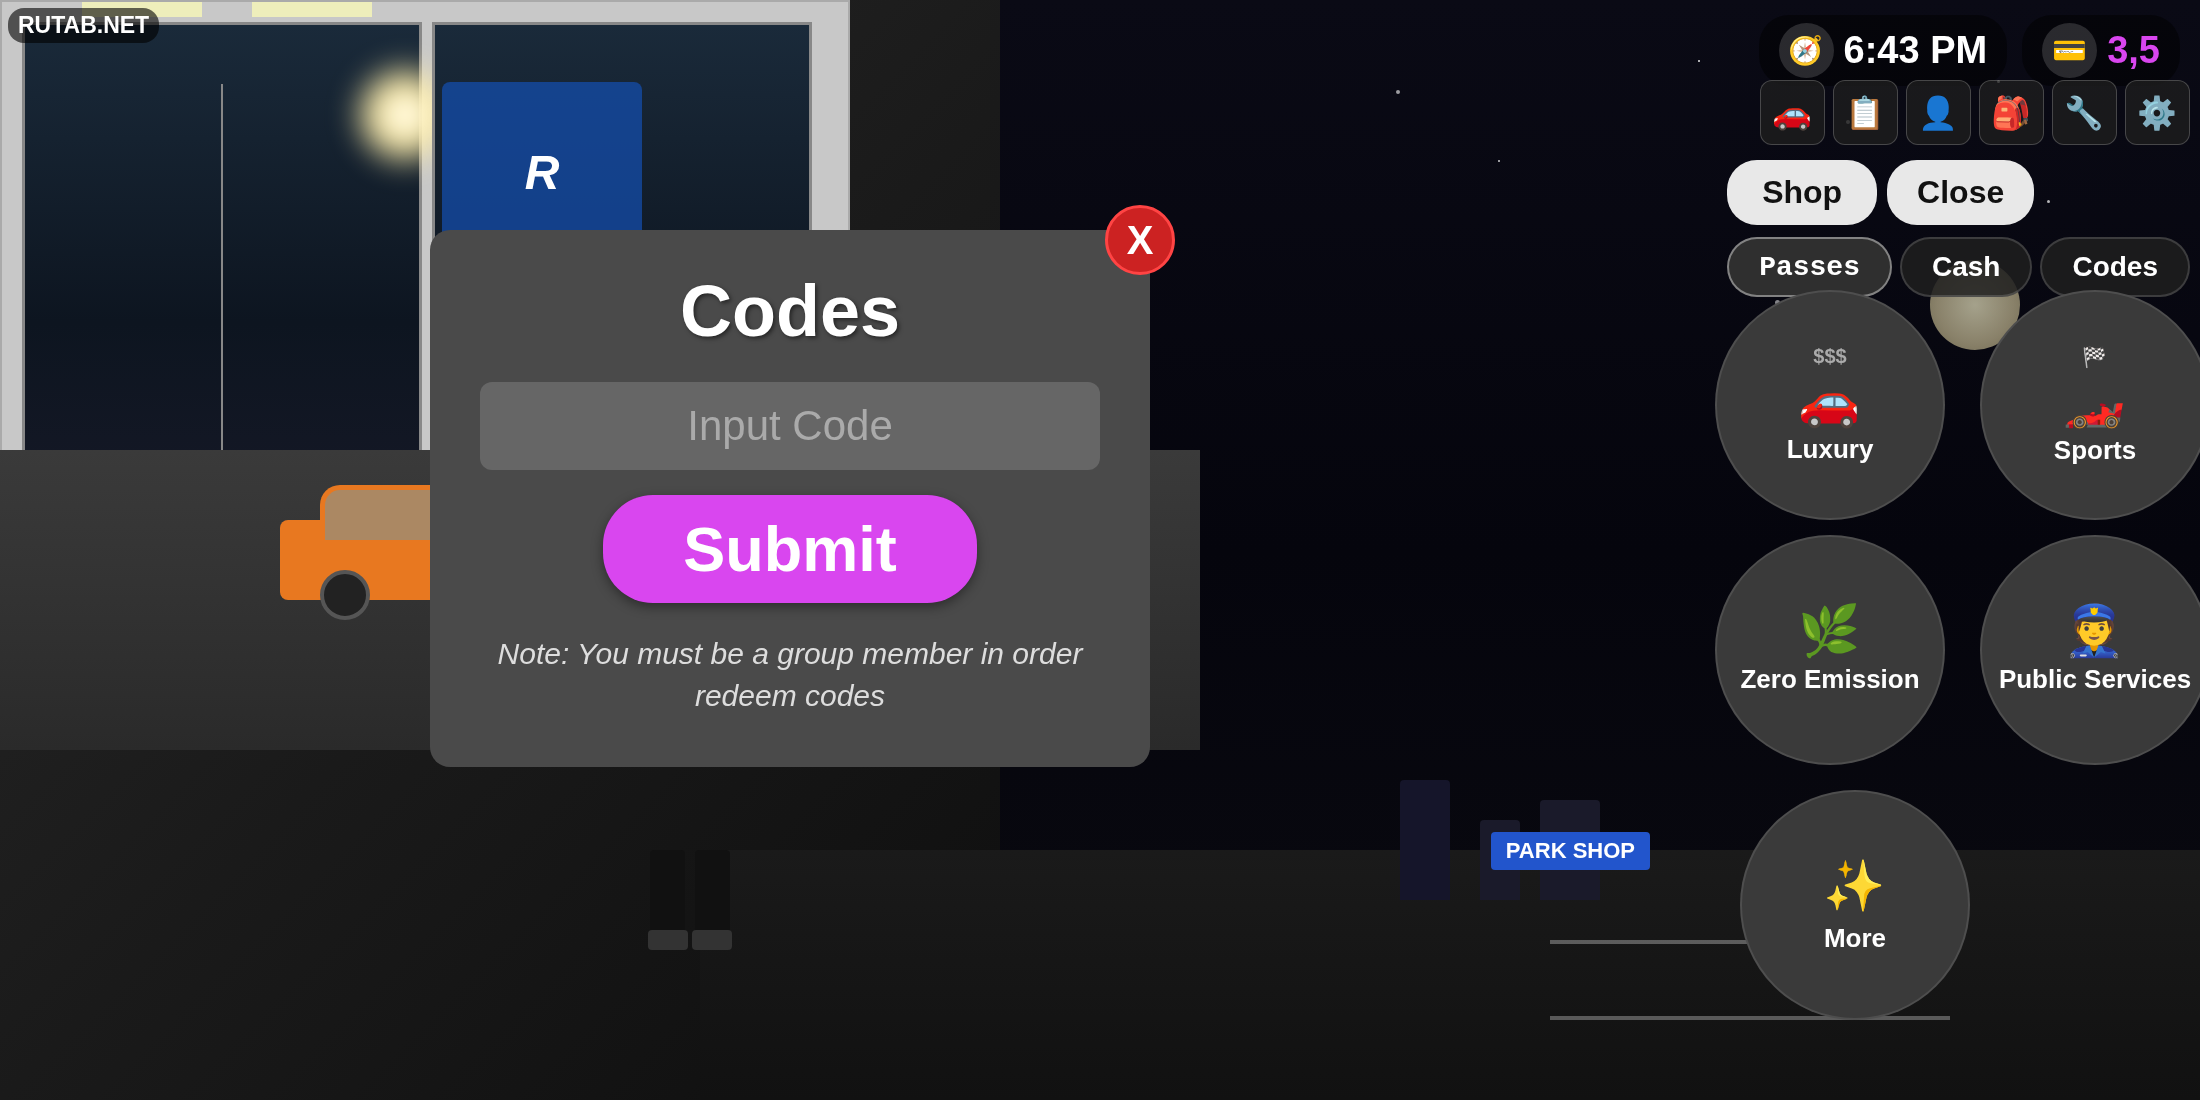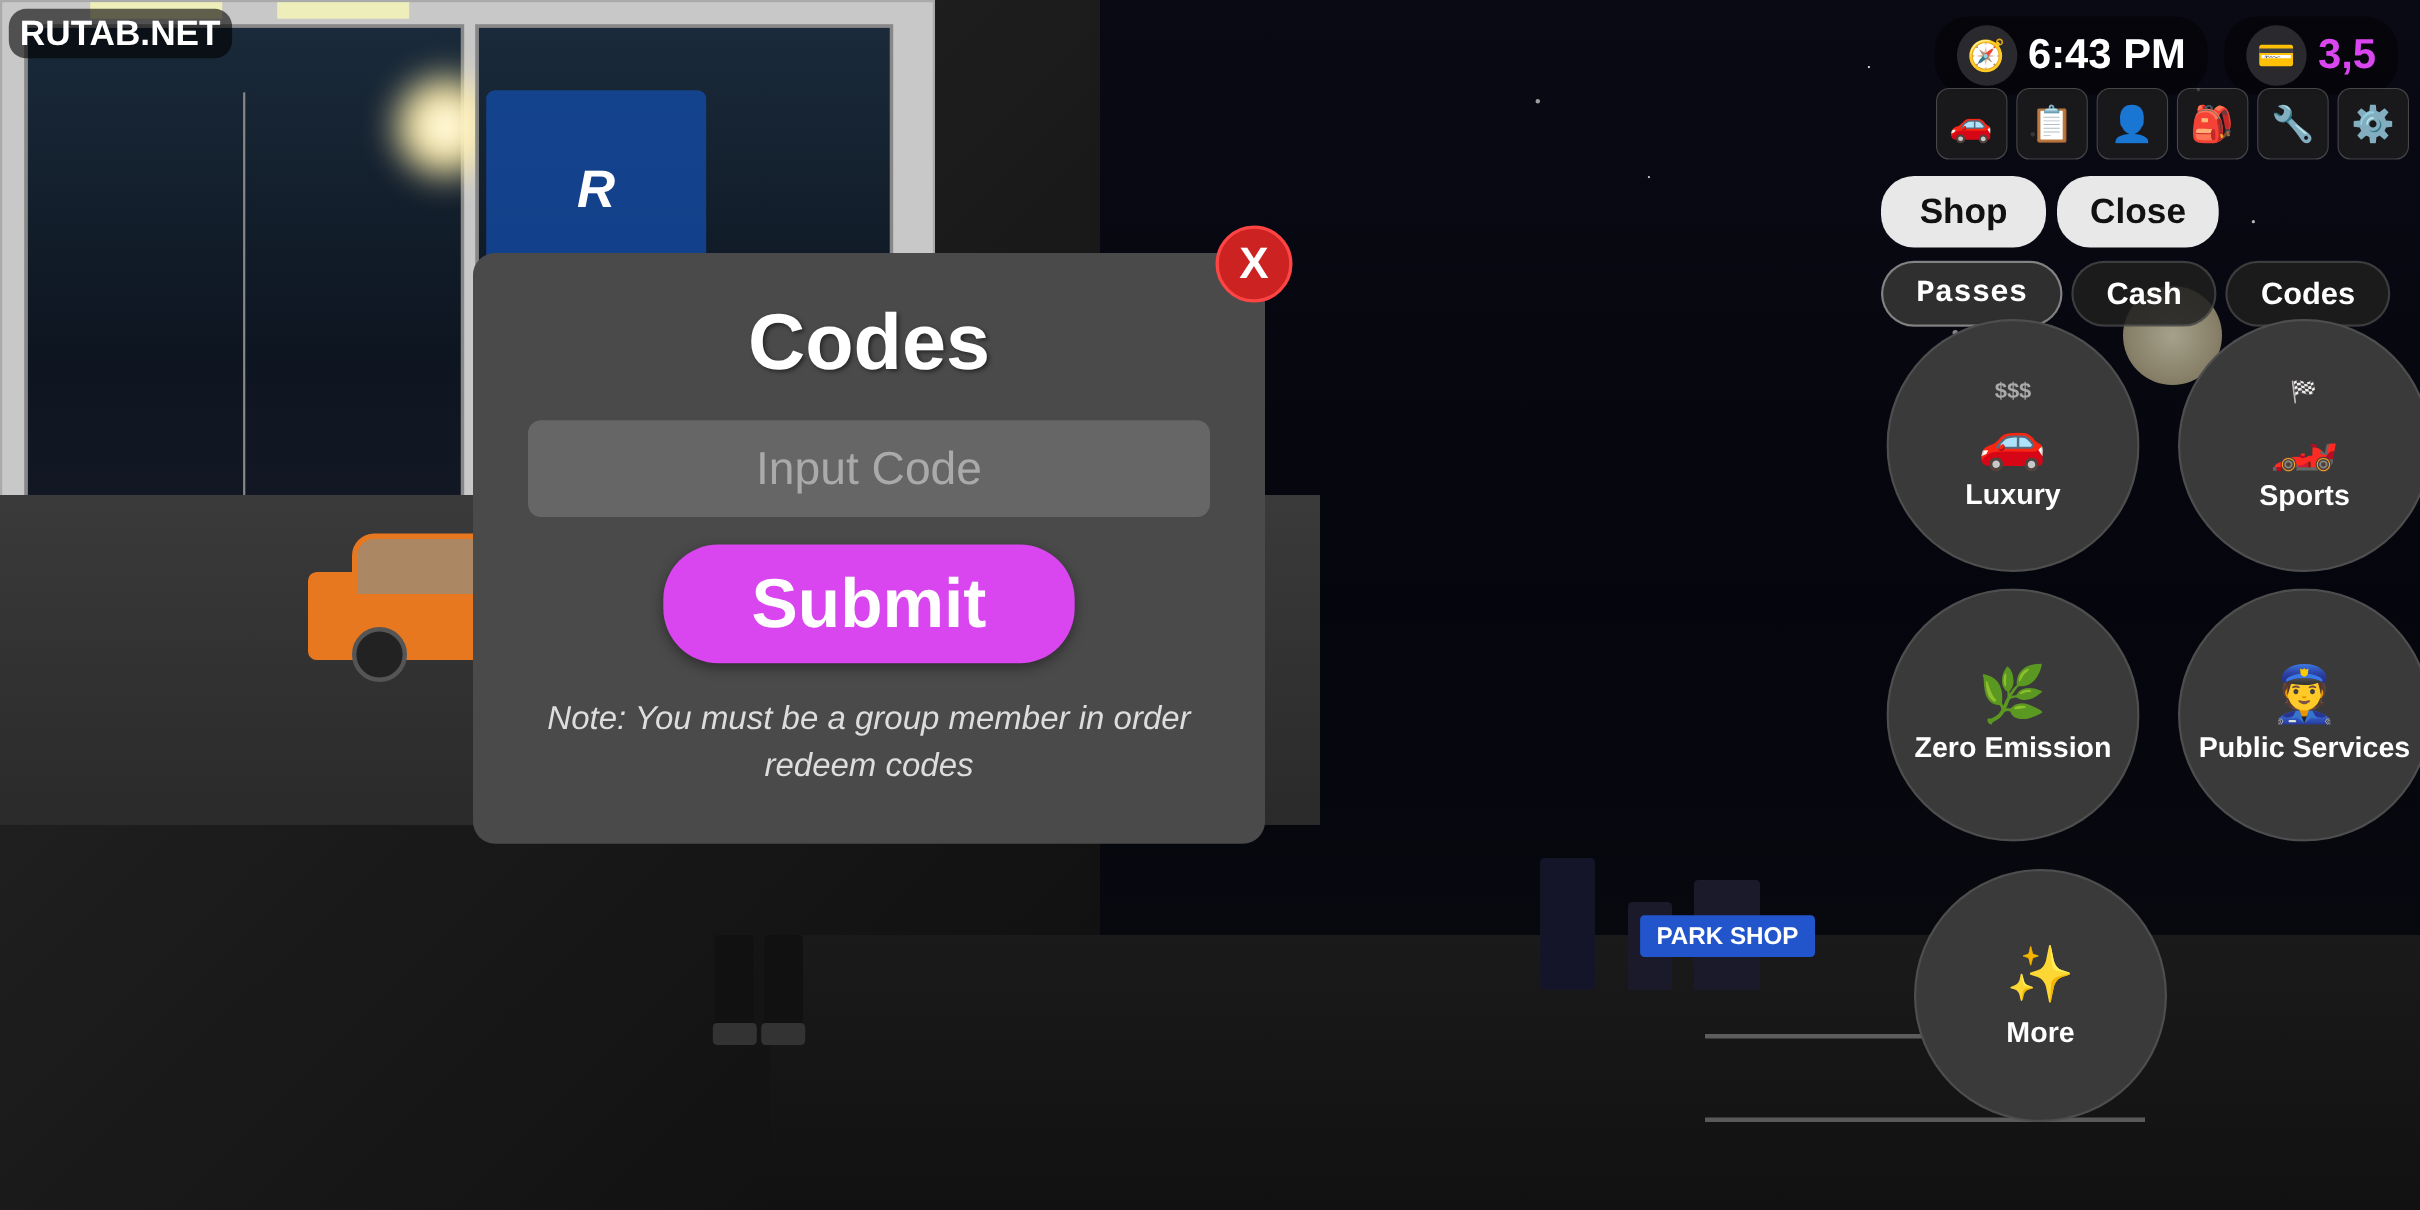--- a/index.html
+++ b/index.html
@@ -340,21 +340,21 @@
       display: flex; align-items: center; justify-content: center;
       font-size: 32px;
       color: white;
       cursor: pointer;
       border: 1px solid rgba(255,255,255,0.2);
     }
 
     
     .shop-panel {
       position: absolute;
-      top: 160px; right: 27px;
+      top: 160px; right: 10px;
       z-index: 30;
       display: flex;
       flex-direction: column;
       gap: 12px;
     }
 
     .shop-top-row {
       display: flex;
       gap: 10px;
       align-items: center;
@@ -474,21 +474,21 @@
 
     .more-btn .cat-icon {
       font-size: 50px;
     }
 
     
     .site-label {
       position: absolute;
       top: 8px; left: 8px;
       color: white;
-      font-size: 32px;
+      font-size: 23px;
       font-weight: bold;
       background: rgba(0,0,0,0.6);
       padding: 4px 10px;
       border-radius: 16px;
       z-index: 40;
     }
 
     
     .parking-lines {
       position: absolute;

